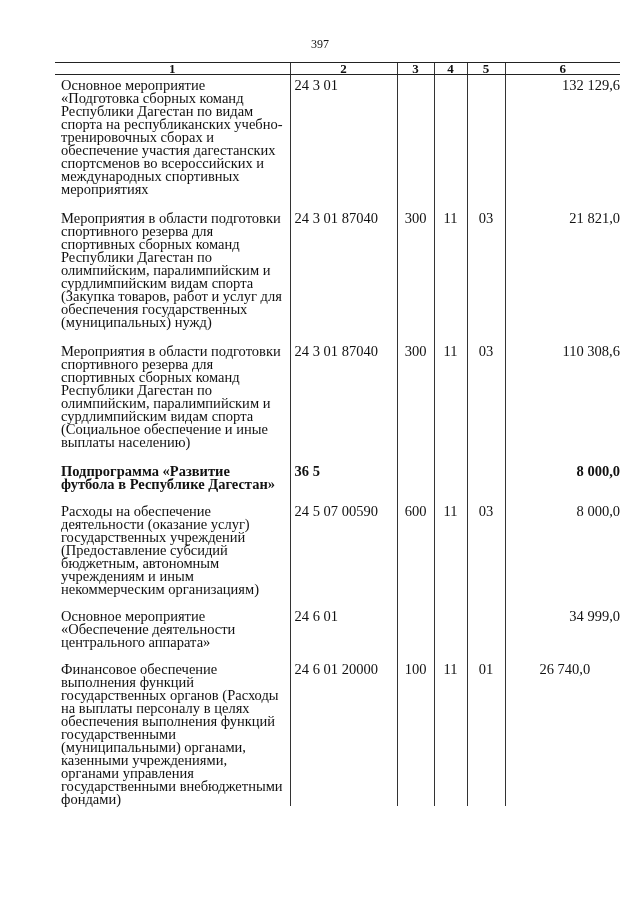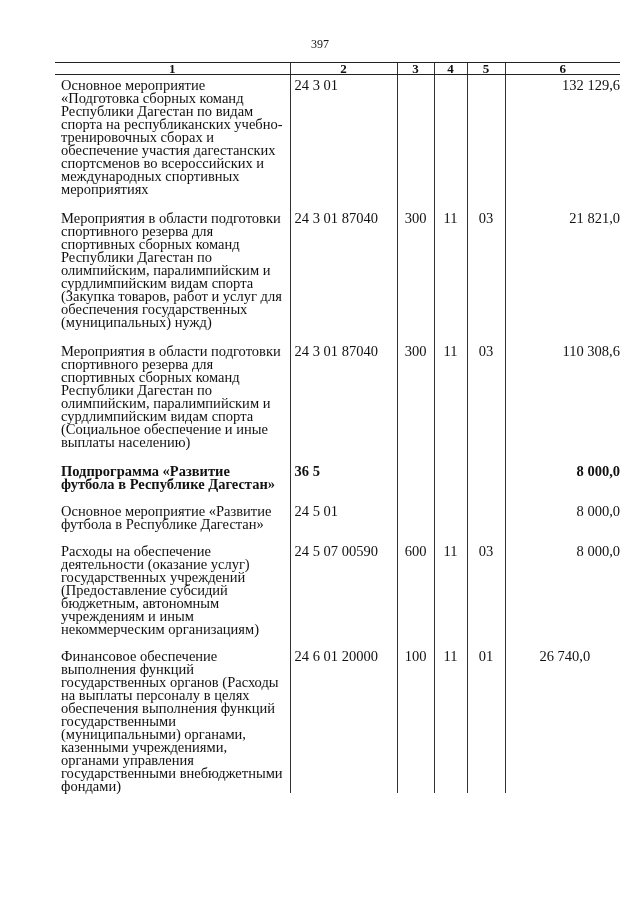--- a/index.html
+++ b/index.html
@@ -72,34 +72,34 @@
       </tr>
       <tr class="bold">
         <td class="t1" style="padding-bottom: 14px; margin-top: 36px;">Подпрограмма «Развитие футбола в Республике Дагестан»</td>
         <td style="padding-bottom: 14px;">36 5</td>
         <td class="ctr" style="padding-bottom: 14px;"></td>
         <td class="ctr" style="padding-bottom: 14px;"></td>
         <td class="ctr" style="padding-bottom: 14px;"></td>
         <td class="num" style="padding-bottom: 14px;">8 000,0</td>
       </tr>
       <tr>
-        <td class="t1" style="padding-bottom: 14px;">Основное мероприятие «Развитие футбола в Республике Дагестан»</td>
-        <td style="padding-bottom: 14px;">24 5 01</td>
-        <td class="ctr" style="padding-bottom: 14px;"></td>
-        <td class="ctr" style="padding-bottom: 14px;"></td>
-        <td class="ctr" style="padding-bottom: 14px;"></td>
-        <td class="num" style="padding-bottom: 14px;">8 000,0</td>
-      </tr>
-      <tr>
         <td class="t1" style="padding-bottom: 14px;">Расходы на обеспечение деятельности (оказание услуг) государственных учреждений (Предоставление субсидий бюджетным, автономным учреждениям и иным некоммерческим организациям)</td>
         <td style="padding-bottom: 14px;">24 5 07 00590</td>
         <td class="ctr" style="padding-bottom: 14px;">600</td>
         <td class="ctr" style="padding-bottom: 14px;">11</td>
         <td class="ctr" style="padding-bottom: 14px;">03</td>
         <td class="num" style="padding-bottom: 14px;">8 000,0</td>
+      </tr>
+      <tr>
+        <td class="t1" style="padding-bottom: 14px;">Основное мероприятие «Обеспечение деятельности центрального аппарата»</td>
+        <td style="padding-bottom: 14px;">24 6 01</td>
+        <td class="ctr" style="padding-bottom: 14px;"></td>
+        <td class="ctr" style="padding-bottom: 14px;"></td>
+        <td class="ctr" style="padding-bottom: 14px;"></td>
+        <td class="num" style="padding-bottom: 14px;">34 999,0</td>
       </tr>
       <tr>
         <td class="t1" style="padding-bottom: 0px;">Финансовое обеспечение выполнения функций государственных органов (Расходы на выплаты персоналу в целях обеспечения выполнения функций государственными (муниципальными) органами, казенными учреждениями, органами управления государственными внебюджетными фондами)</td>
         <td style="padding-bottom: 0px;">24 6 01 20000</td>
         <td class="ctr" style="padding-bottom: 0px;">100</td>
         <td class="ctr" style="padding-bottom: 0px;">11</td>
         <td class="ctr" style="padding-bottom: 0px;">01</td>
         <td class="num" style="padding-bottom: 0px; text-align: center;">26 740,0</td>
       </tr>
     </tbody>

